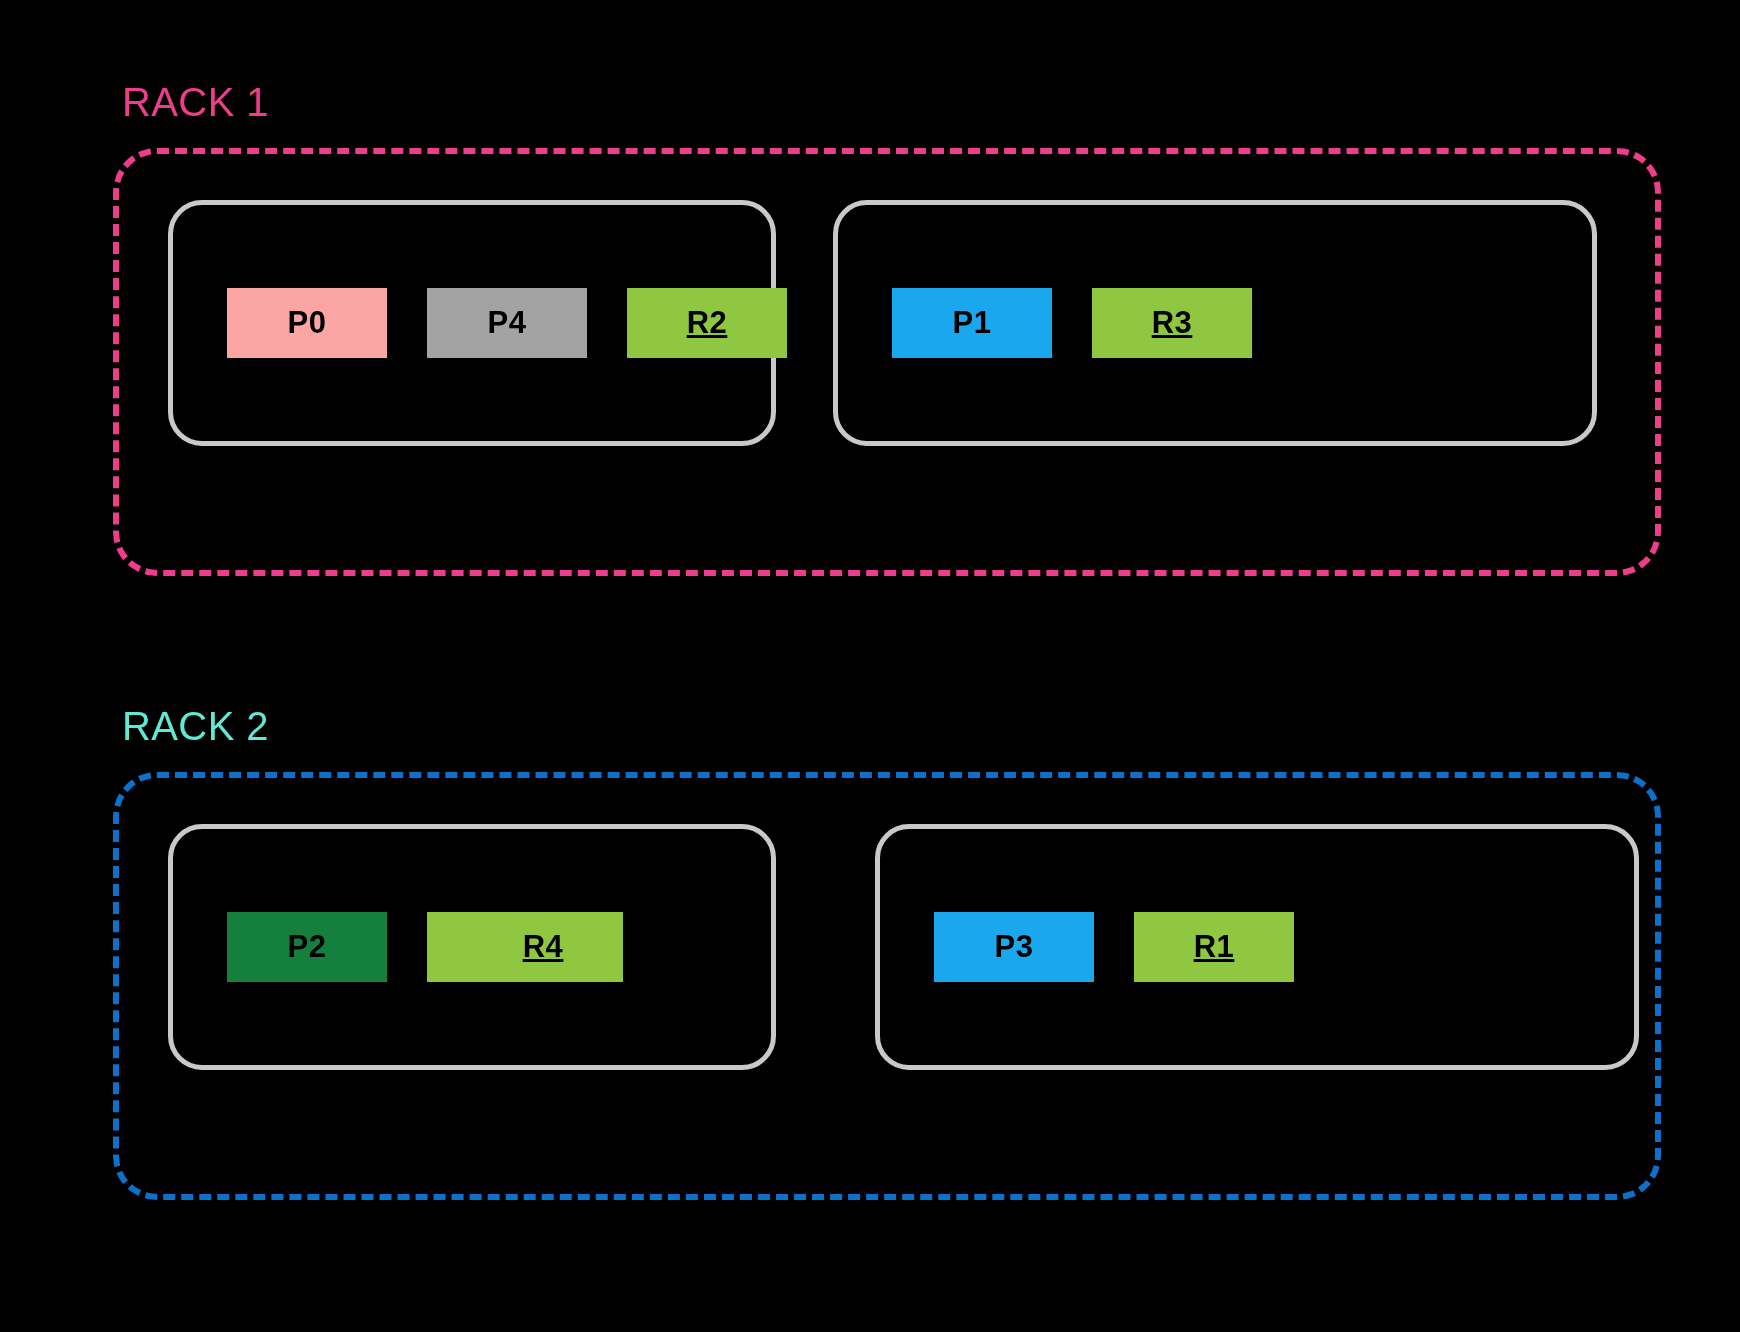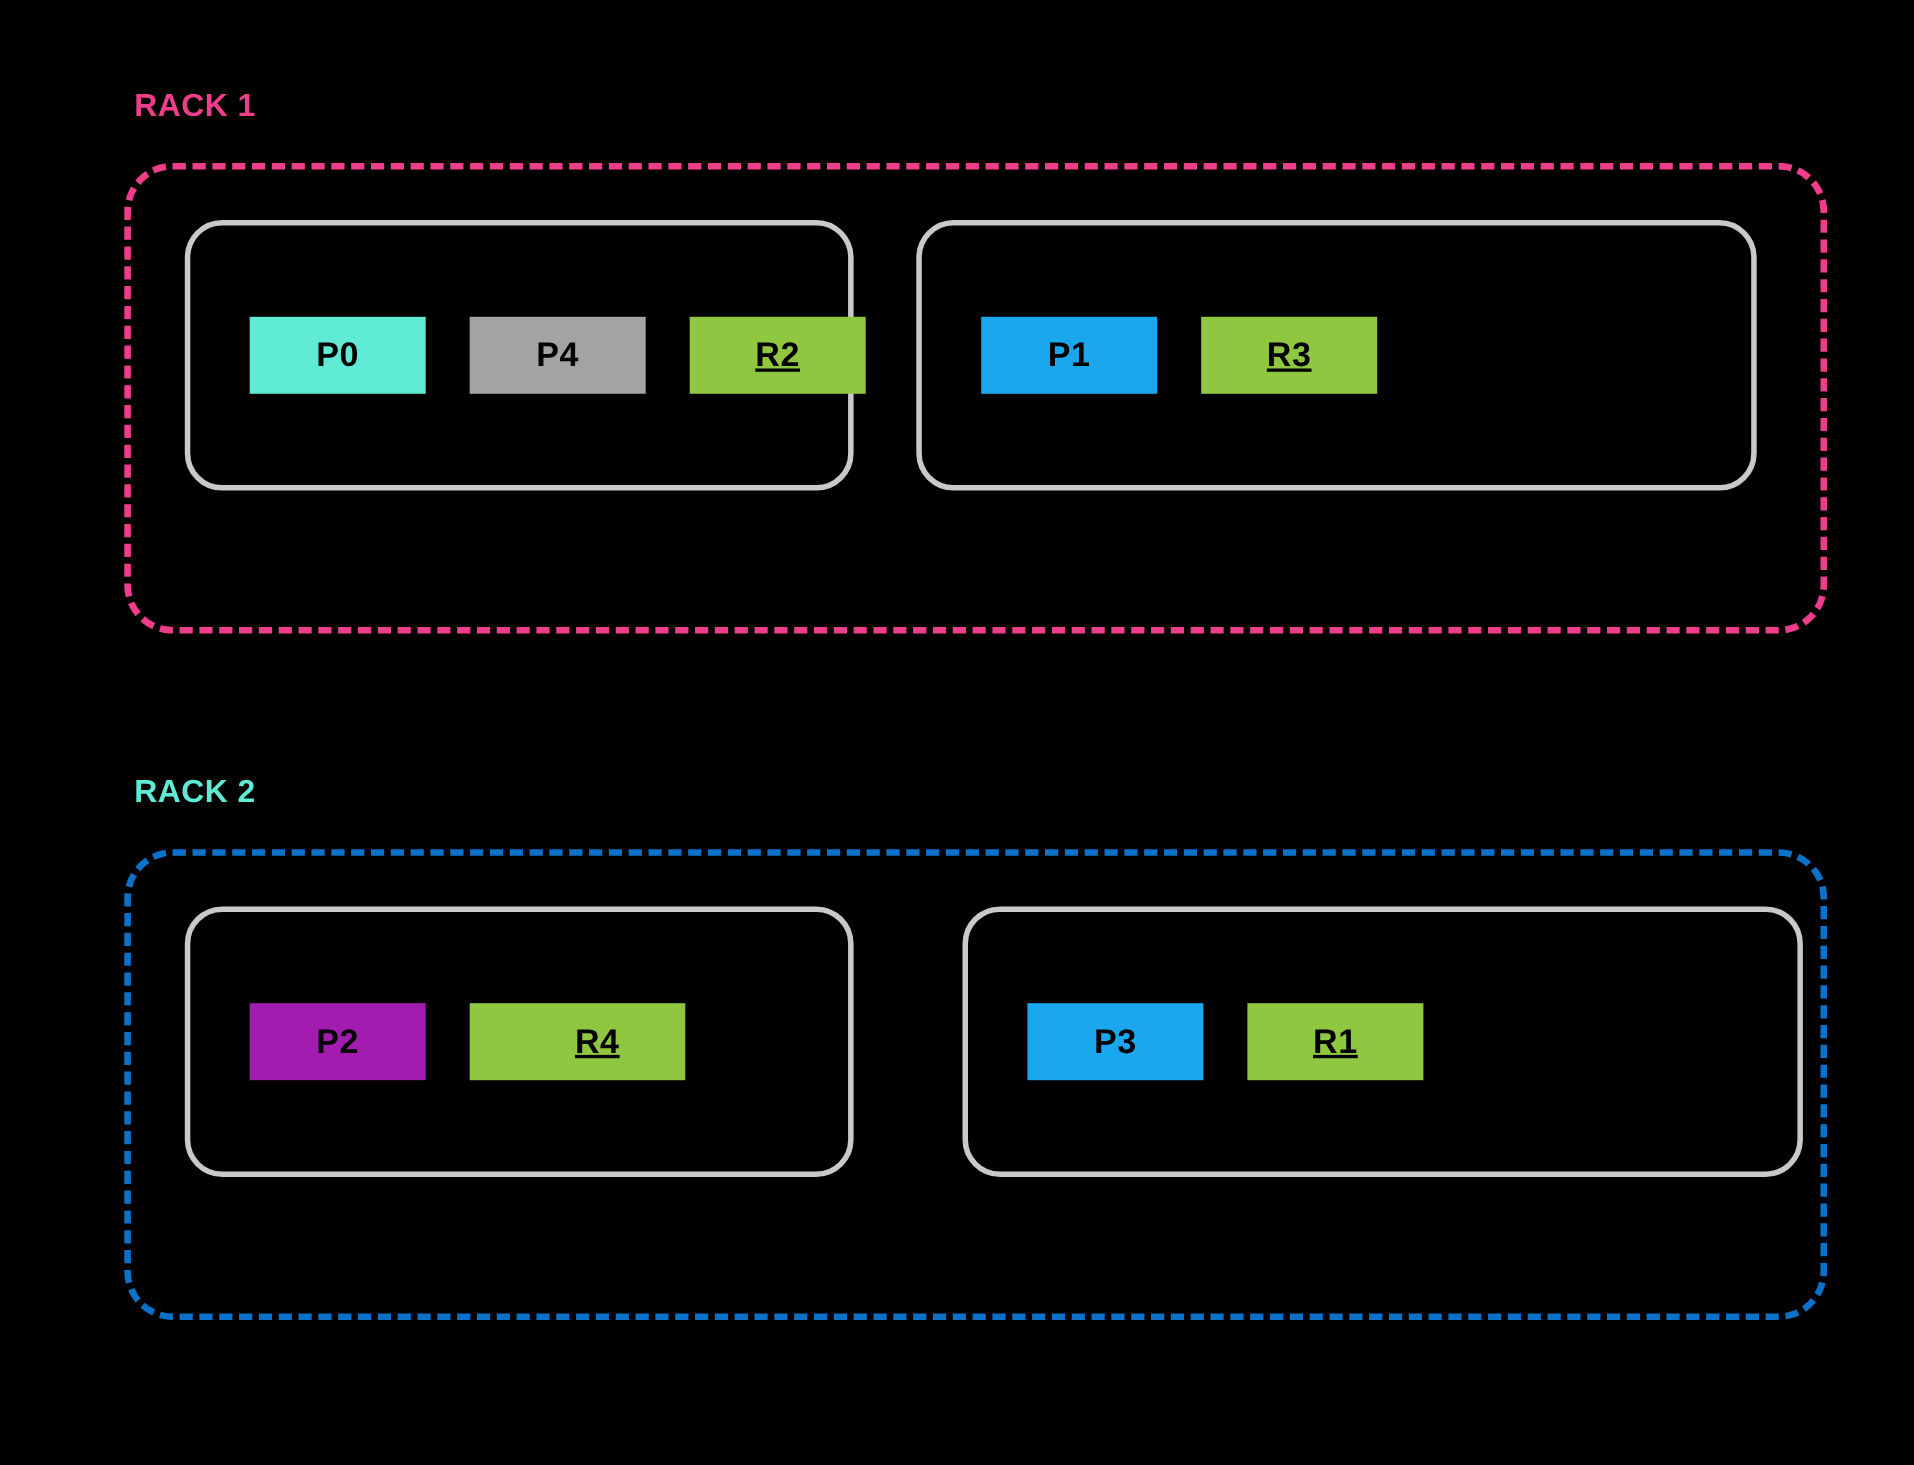--- a/index.html
+++ b/index.html
@@ -18,22 +18,22 @@
     background: #000000;
     overflow: hidden;
   }
 
   
   .rack {
     position: absolute;
   }
   .rack-label {
     position: absolute;
-    font-size: 29px;
-    font-weight: 700;
+    font-size: 40px;
+    font-weight: 400;
     letter-spacing: 0.4px;
     line-height: 1;
     white-space: nowrap;
     user-select: none;
   }
   .rack-box {
     position: absolute;
     box-sizing: border-box;
     border-style: dashed;
     border-width: 6px;
@@ -81,21 +81,21 @@
 <div id="canvas" style="background: rgb(0, 0, 0);">
 
   <div class="rack">
 
     <div class="rack-label" style="left: 122px; top: 82px; color: rgb(238, 61, 139);">RACK 1</div>
 
     <div class="rack-box" style="left: 113px; top: 148px; width: 1548px; height: 428px; border-color: rgb(238, 61, 139);"></div>
 
     <div class="node-box" style="left: 168px; top: 200px; width: 608px; height: 246px; border-color: rgb(201, 201, 201);">
       <div class="node-inner">
-        <div class="chip leader" style="background: #5eead4;">P0</div>
+        <div class="chip leader" style="background: #fca5a5;">P0</div>
         <div class="chip leader" style="background: #a3a3a3;">P4</div>
         <div class="chip replica" style="background: rgb(143, 199, 64);">R2</div>
       </div>
     </div>
 
     <div class="node-box" style="left: 833px; top: 200px; width: 764px; height: 246px; border-color: rgb(201, 201, 201);">
       <div class="node-inner">
         <div class="chip leader" style="background: rgb(27, 167, 238);">P1</div>
         <div class="chip replica" style="background: rgb(143, 199, 64);">R3</div>
       </div>
@@ -103,21 +103,21 @@
   </div>
 
   <div class="rack">
 
     <div class="rack-label" style="left: 122px; top: 706px; color: #5eead4;">RACK 2</div>
 
     <div class="rack-box" style="left: 113px; top: 772px; width: 1548px; height: 428px; border-color: rgb(11, 113, 201);"></div>
 
     <div class="node-box" style="left: 168px; top: 824px; width: 608px; height: 246px; border-color: rgb(201, 201, 201);">
       <div class="node-inner">
-        <div class="chip leader" style="background: #a21caf;">P2</div>
+        <div class="chip leader" style="background: #15803d;">P2</div>
         <div class="chip replica" style="background: rgb(143, 199, 64); padding-left: 36px;">R4</div>
       </div>
     </div>
 
     <div class="node-box" style="left: 875px; top: 824px; width: 764px; height: 246px; border-color: rgb(201, 201, 201);">
       <div class="node-inner">
         <div class="chip leader" style="background: rgb(27, 167, 238);">P3</div>
         <div class="chip replica" style="background: rgb(143, 199, 64);">R1</div>
       </div>
     </div>

